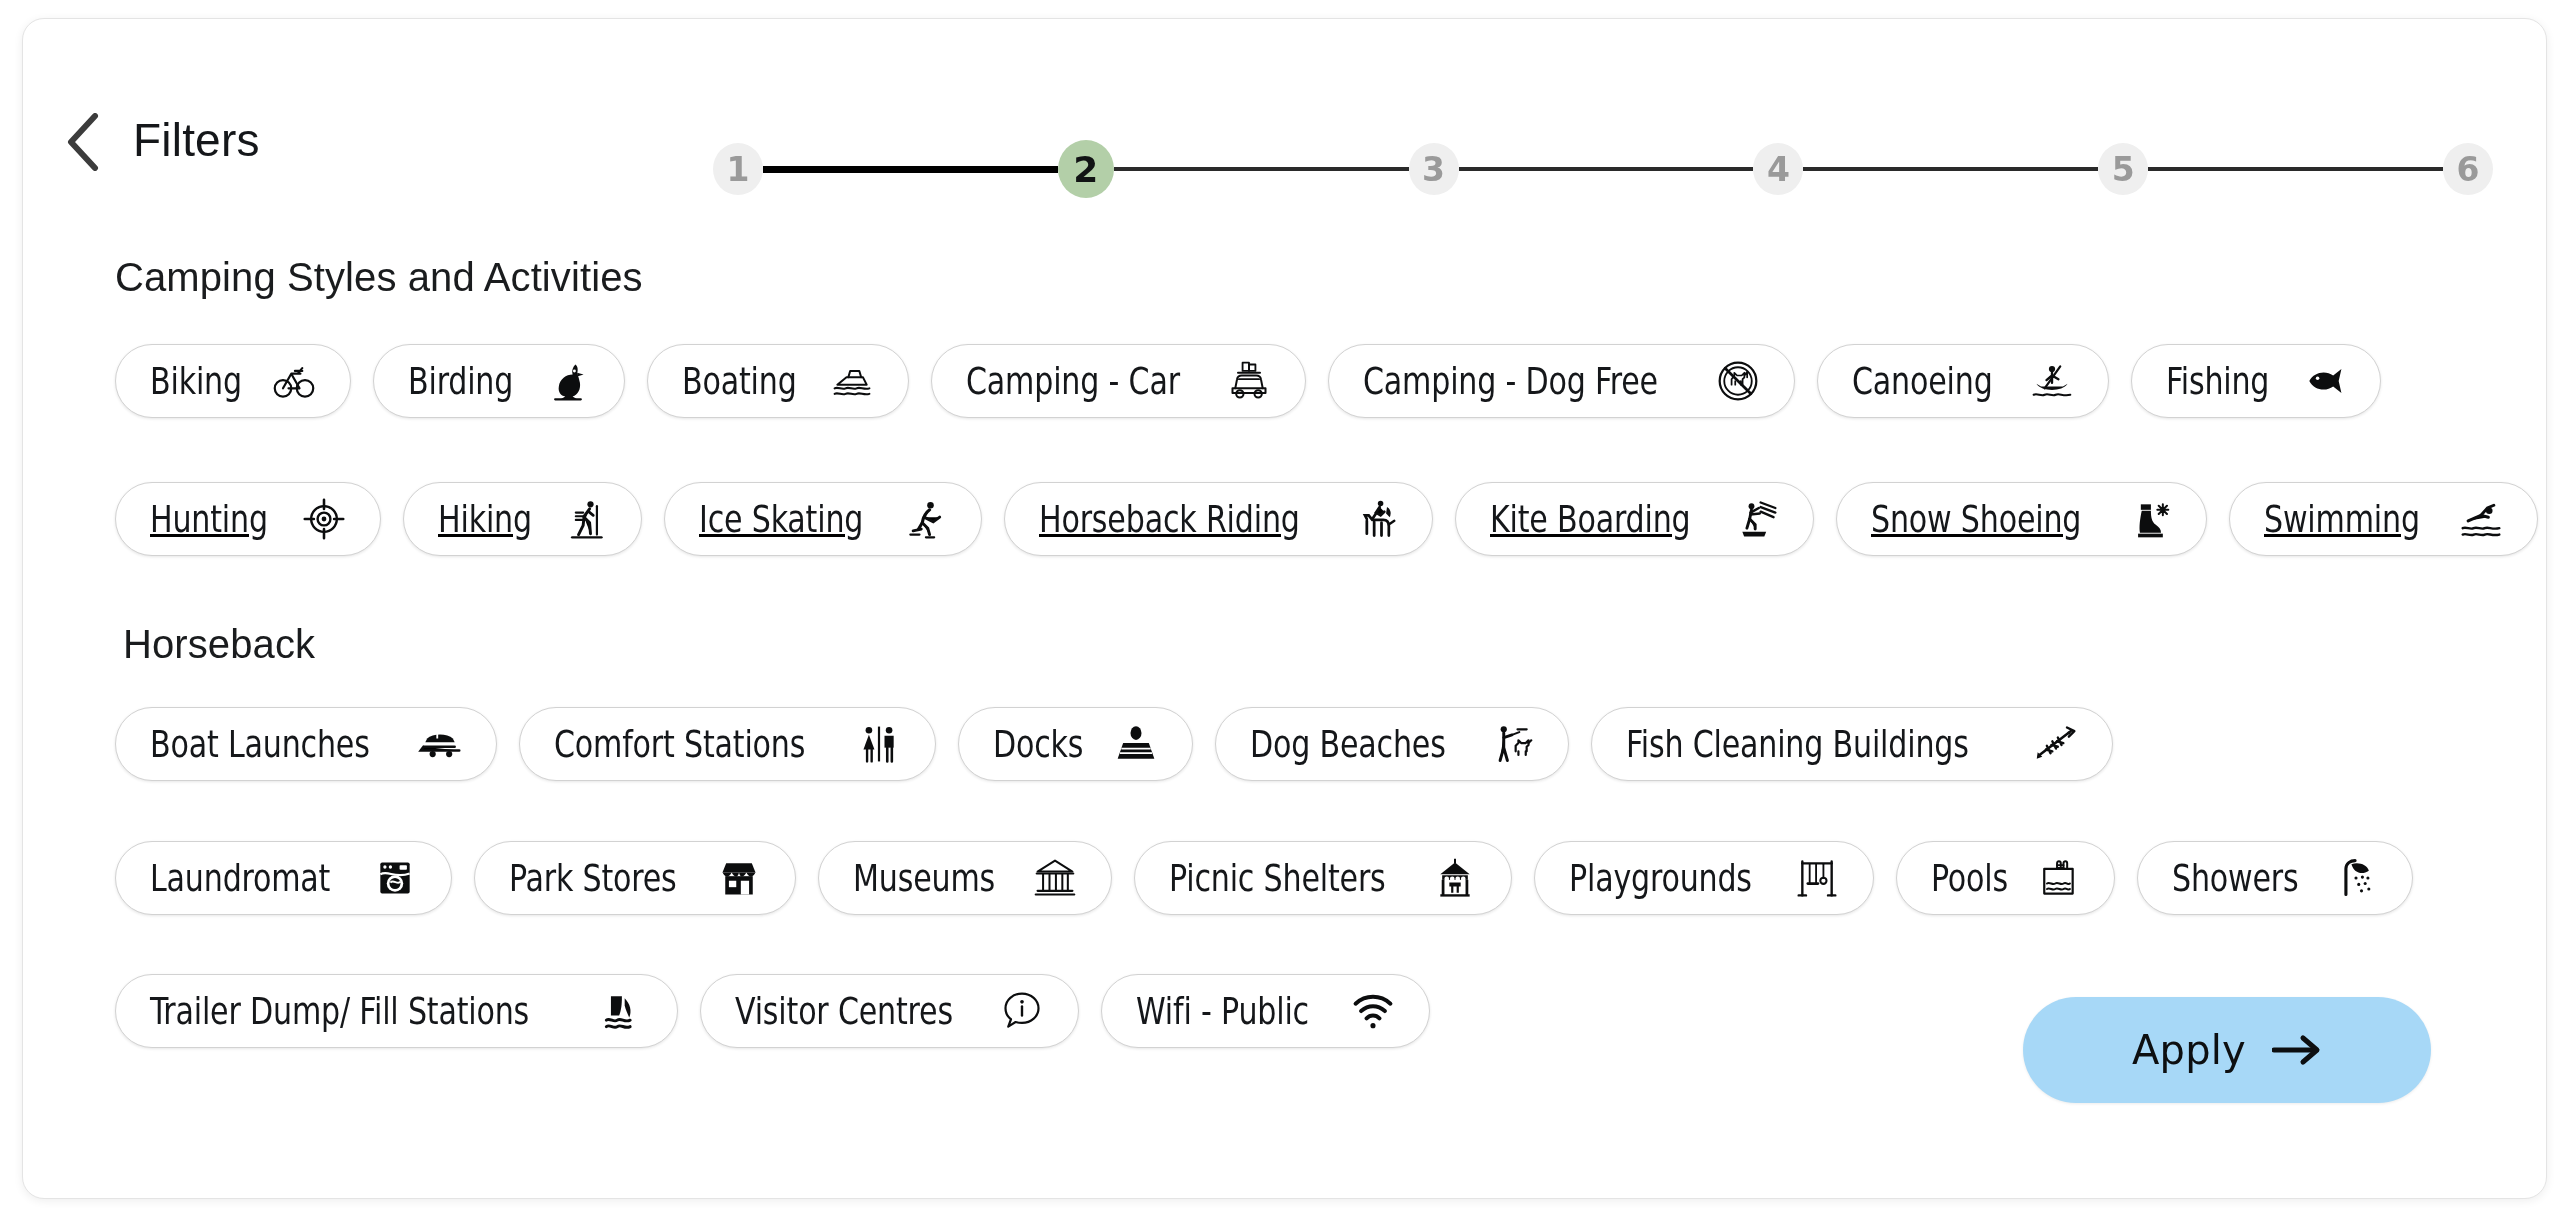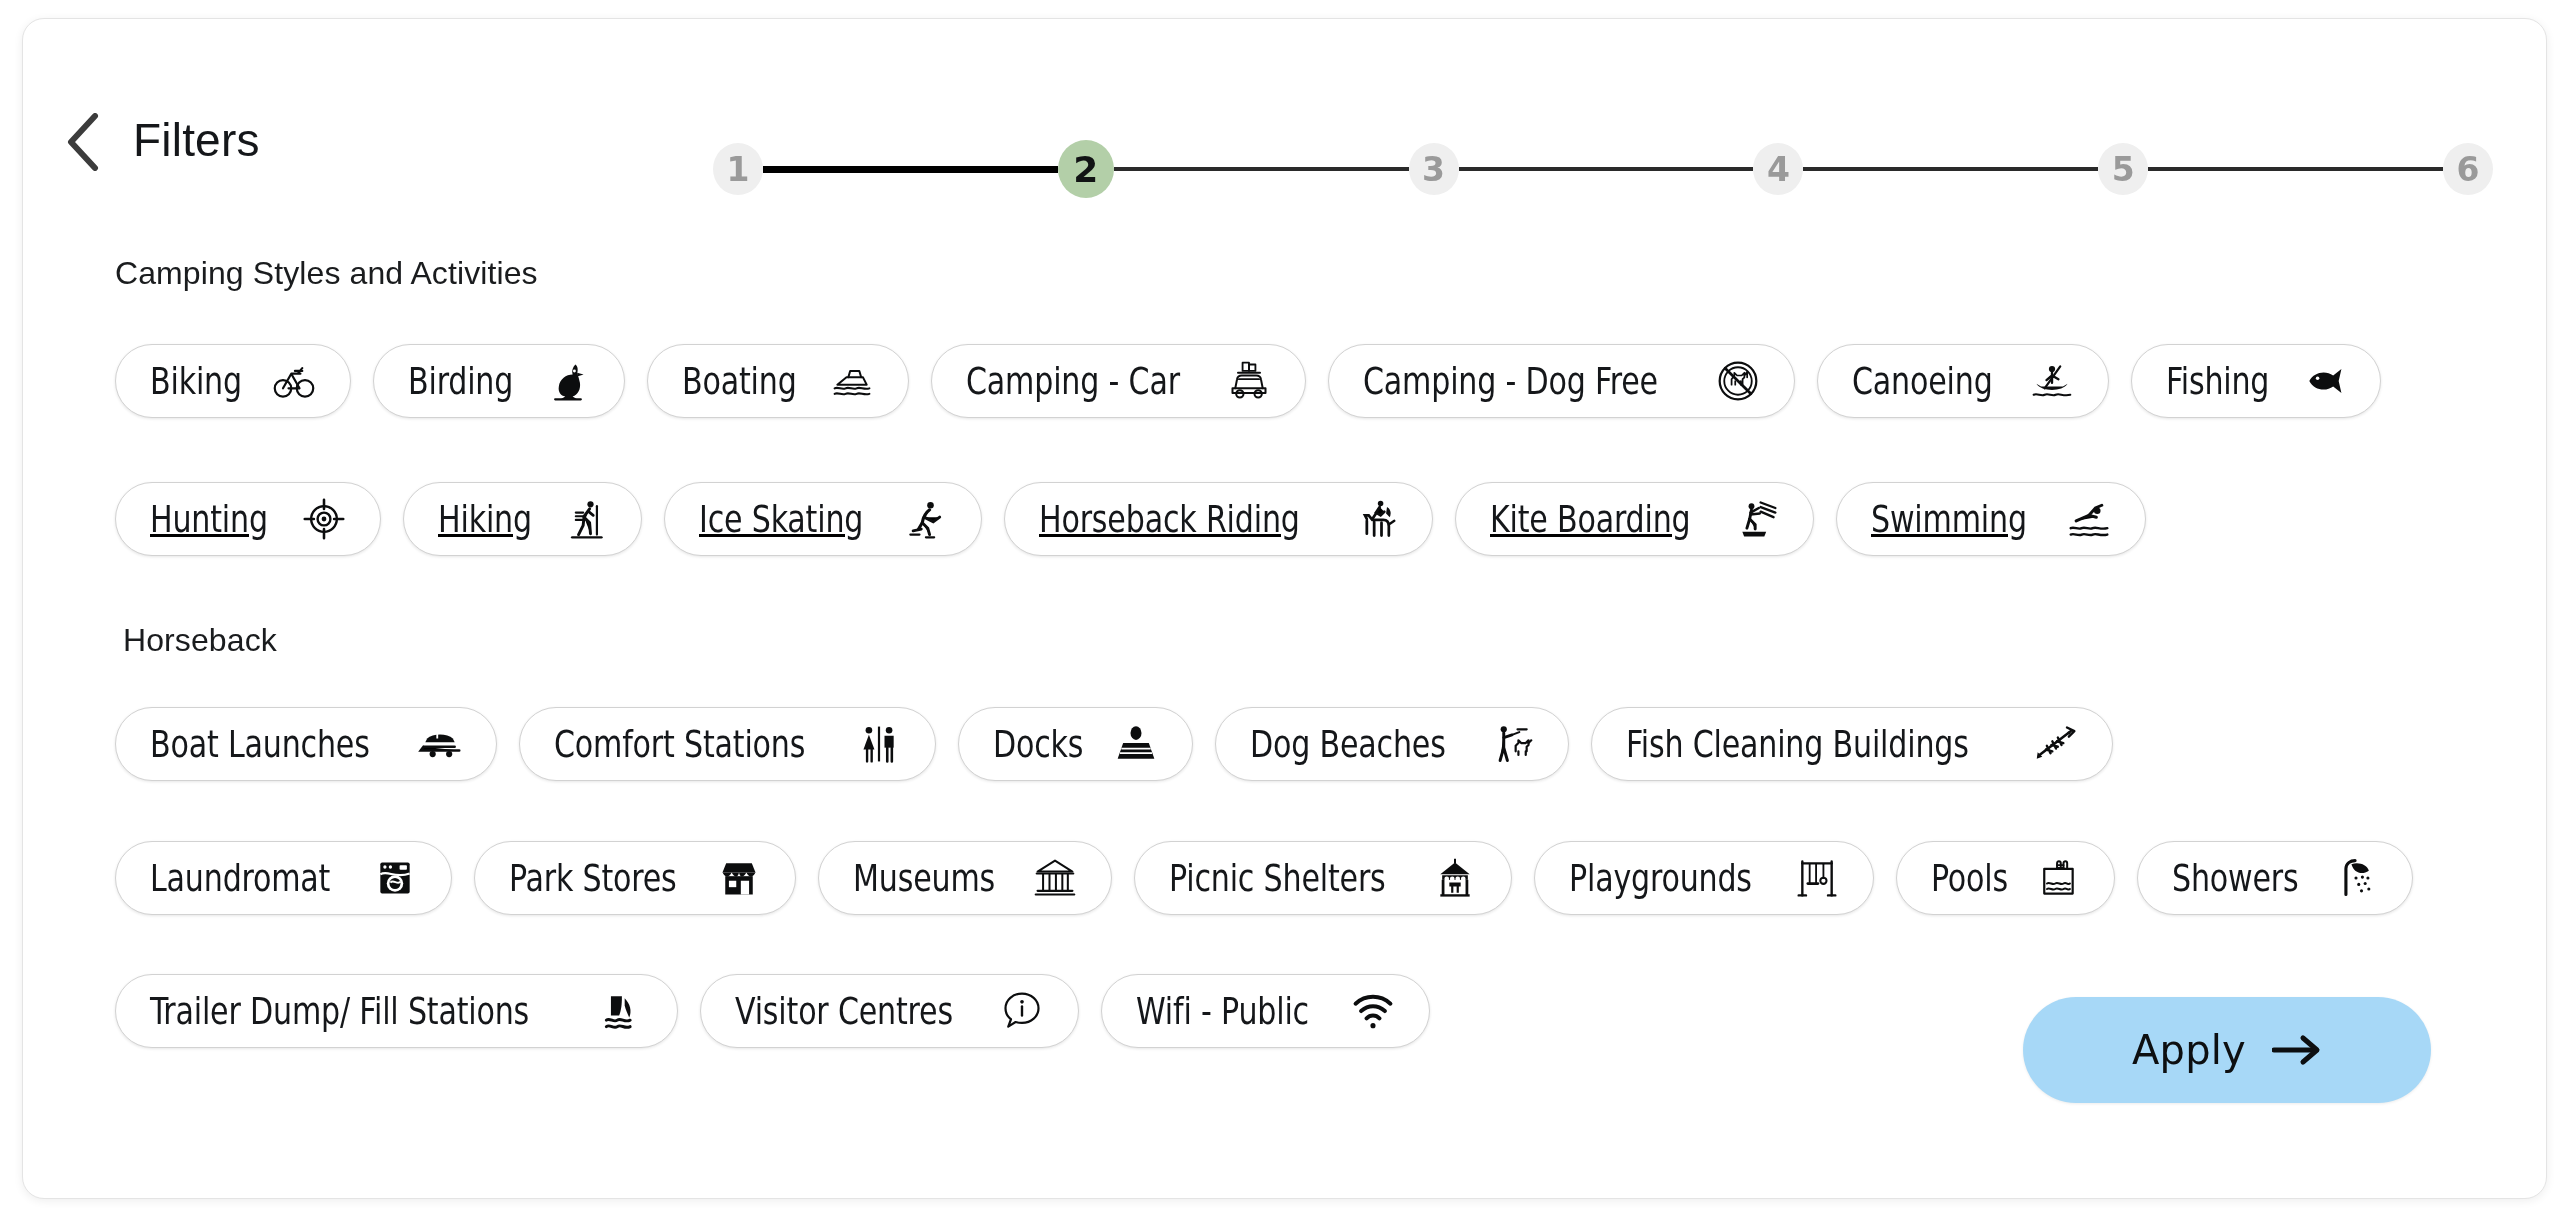--- a/index.html
+++ b/index.html
@@ -59,21 +59,21 @@
   .step-node.active{
     background:#b3cfa8;color:#111314;
     width:56px;height:58px;font-size:36px;
   }
   .connector{flex:1 1 auto;height:4px;background:#2a2a2a;z-index:1;}
   .connector.done{height:7px;background:#000000;}
 
   
   .section-heading{
     position:absolute;
-    font-size:32px;font-weight:400;color:#1a1c1e;
+    font-size:40px;font-weight:400;color:#1a1c1e;
     letter-spacing:0.1px;line-height:1;
     white-space:nowrap;
   }
   #heading-camping{left:92px;top:238px;}
   #heading-facilities{left:100px;top:605px;}
 
   
   .chip-row{
     position:absolute;
     display:flex;align-items:center;
@@ -306,20 +306,33 @@
               <circle cx="18" cy="10" r="3.2" fill="currentColor"></circle>
               <path d="M18 14 L16 24 L13 34" stroke="currentColor" stroke-width="3.2" stroke-linecap="round"></path>
               <path d="M17 17 L26 12 M17 19 L27 18" stroke="currentColor" stroke-width="2.8" stroke-linecap="round"></path>
               <path d="M16 24 L22 30 L22 35" stroke="currentColor" stroke-width="3.2" stroke-linecap="round"></path>
               <path d="M28 6 L44 12 M28 11 L44 17 M28 16 L42 22" stroke="currentColor" stroke-width="2.6" stroke-linecap="round"></path>
               <path d="M8 38 H34 L32 43 H10 Z" fill="currentColor"></path>
             </svg>
           </span>
         </div>
         <div class="chip">
+          <span class="chip-label">Snow Shoeing</span>
+          <span class="chip-icon">
+            <svg viewBox="0 0 48 48">
+              <path d="M14 8 H25 V14 H14 Z" fill="currentColor"></path>
+              <path d="M15 15 H25 C25 22 26 27 30 30 C34 33 36 35 36 39 H13 C12 33 13 24 15 15 Z" fill="currentColor"></path>
+              <path d="M11 40 H38 V44 H11 Z" fill="currentColor"></path>
+              <g stroke="currentColor" stroke-width="2.2" stroke-linecap="round">
+                <path d="M38 8 V20 M32 14 H44 M33.5 9.5 L42.5 18.5 M42.5 9.5 L33.5 18.5"></path>
+              </g>
+            </svg>
+          </span>
+        </div>
+        <div class="chip">
           <span class="chip-label">Swimming</span>
           <span class="chip-icon">
             <svg viewBox="0 0 48 48">
               <circle cx="33" cy="15" r="3.6" fill="currentColor"></circle>
               <path d="M10 26 L24 20 L32 22" stroke="currentColor" stroke-width="3.4" stroke-linecap="round"></path>
               <path d="M24 20 L31 12 L38 9" stroke="currentColor" stroke-width="3.2" stroke-linecap="round"></path>
               <path d="M4 34 C8 32 12 36 16 34 C20 32 24 36 28 34 C32 32 36 36 44 34" stroke="currentColor" fill="none" stroke-linecap="round" stroke-linejoin="round" stroke-width="2.6"></path>
               <path d="M4 41 C8 39 12 43 16 41 C20 39 24 43 28 41 C32 39 36 43 44 41" stroke="currentColor" fill="none" stroke-linecap="round" stroke-linejoin="round" stroke-width="2.6"></path>
             </svg>
           </span>

